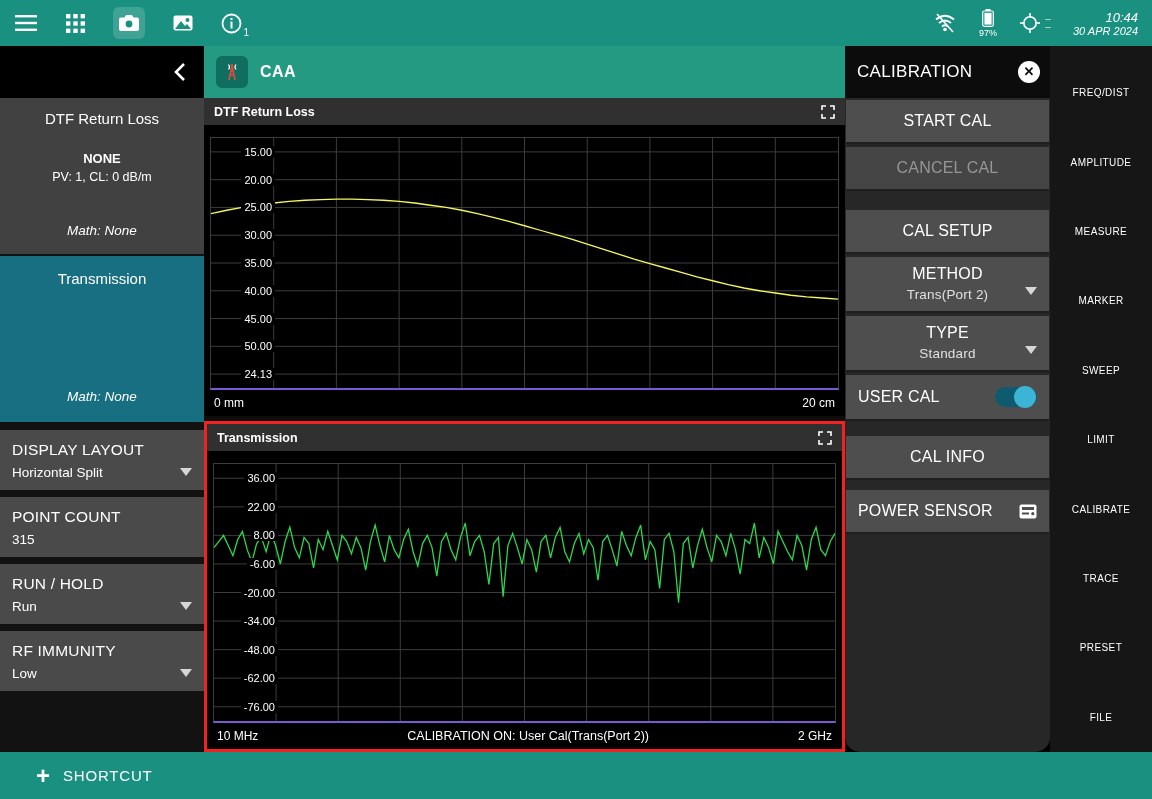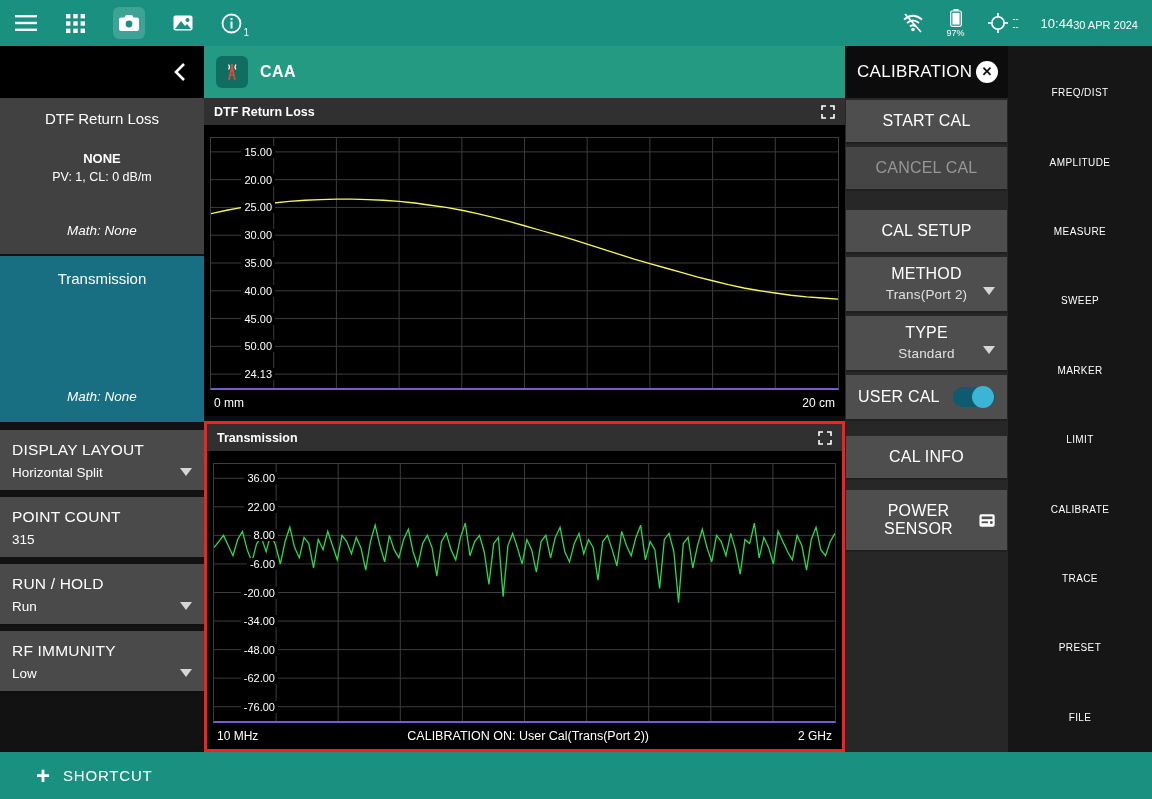--- a/index.html
+++ b/index.html
@@ -8,21 +8,21 @@
 
   
   .topbar { height:46px; background:#1a9180; display:flex; align-items:center; padding:0 14px; gap:28px; flex-shrink:0; }
   .tb-btn { background:transparent; border:none; cursor:pointer; display:flex; align-items:center; justify-content:center; position:relative; }
   .tb-btn.boxed { background:rgba(255,255,255,.16); border-radius:6px; width:32px; height:32px; }
   .tb-badge { position:absolute; bottom:-4px; right:-7px; color:#fff; font-size:10px; }
   .tb-right { margin-left:auto; display:flex; align-items:center; gap:22px; }
   .battery-group { display:flex; flex-direction:column; align-items:center; gap:1px; color:#fff; font-size:9px; }
   .gps-group { display:flex; align-items:center; gap:4px; }
   .gps-dashes { display:flex; flex-direction:column; color:#fff; font-size:9px; line-height:8px; }
-  .clock-group { display:flex; flex-direction:row; align-items:flex-end; color:#fff; }
+  .clock-group { display:flex; flex-direction:column; align-items:flex-end; color:#fff;font-style:italic; }
   .clock-time { font-size:13px; }
   .clock-date { font-size:11px; }
 
   
   .body { flex:1; display:flex; min-height:0; }
 
   
   .sidebar { width:204px; background:#121212; display:flex; flex-direction:column; flex-shrink:0; }
   .sb-header { height:52px; background:#000; display:flex; align-items:center; justify-content:flex-end; padding-right:18px; cursor:pointer; }
   .trace-block { background:#414141; color:#fff; text-align:center; display:flex; flex-direction:column; cursor:pointer; }
@@ -51,21 +51,21 @@
   .chart-title-bar { height:27px; background:#303030; display:flex; align-items:center; justify-content:space-between; padding:0 10px; flex-shrink:0; }
   .chart-title { color:#fff; font-size:12.5px; font-weight:bold; }
   .expand-btn { background:transparent; border:none; cursor:pointer; display:flex; }
   .plot-wrap { flex:1; margin:12px 6px 0 6px; position:relative; border:1px solid #3c3c3c; border-bottom:2px solid #7a5ad0; min-height:0; }
   .plot { position:absolute; inset:0; width:100%; height:100%; display:block; }
   .ytick { position:absolute; right:calc(100% - 64px); transform:translateY(-50%); background:#000; padding:0 3px; color:#fff; font-size:11px; white-space:nowrap; }
   .axis-strip { height:26px; display:flex; align-items:center; justify-content:space-between; padding:0 10px; color:#fff; font-size:12px; flex-shrink:0; }
   .axis-status { font-size:12.5px; }
 
   
-  .cal-panel { width:163px; background:#272727; display:flex; flex-direction:column; flex-shrink:0; }
+  .cal-panel { width:205px; background:#272727; display:flex; flex-direction:column; flex-shrink:0;border-radius:15px; }
   .cal-header { height:52px; background:#0c0c0c; display:flex; align-items:center; justify-content:space-between; padding:0 10px 0 12px; flex-shrink:0; }
   .cal-title { color:#fff; font-size:17px; letter-spacing:.3px; }
   .cal-close { width:22px; height:22px; border-radius:50%; background:#fff; color:#0c0c0c; border:none; font-size:13px; font-weight:bold; line-height:22px; text-align:center; cursor:pointer; padding:0; }
   .cal-body { padding:2px 1px; display:flex; flex-direction:column; }
   .cal-btn { position:relative; background:#4e4e4e; border:none; border-bottom:2px solid #1f1f1f; color:#fff; font-size:16px; text-align:center; padding:12px 12px; margin-bottom:3px; cursor:pointer; letter-spacing:.2px; font-family:inherit; }
   .cal-btn.disabled { color:#969696; background:#454545; cursor:default; }
   .cal-btn.two-line { padding:8px 12px 9px; }
   .cb-value { font-size:13.5px; color:#e0e0e0; margin-top:4px; }
   .cal-btn .chev-down { bottom:16px; }
   .cal-btn.gap-lg { margin-top:16px; }
@@ -372,22 +372,22 @@
             <circle cx="13.8" cy="9.7" r="1.6" fill="#4e4e4e"></circle>
           </svg>
         </button>
       </div>
     </aside>
 
     <nav class="right-menu">
       <button class="menu-item">FREQ/DIST</button>
       <button class="menu-item">AMPLITUDE</button>
       <button class="menu-item">MEASURE</button>
+      <button class="menu-item">MARKER</button>
       <button class="menu-item">SWEEP</button>
-      <button class="menu-item">MARKER</button>
       <button class="menu-item">LIMIT</button>
       <button class="menu-item">CALIBRATE</button>
       <button class="menu-item">TRACE</button>
       <button class="menu-item">PRESET</button>
       <button class="menu-item">FILE</button>
     </nav>
   </div>
 
   <footer class="bottombar">
     <button class="shortcut-btn">

